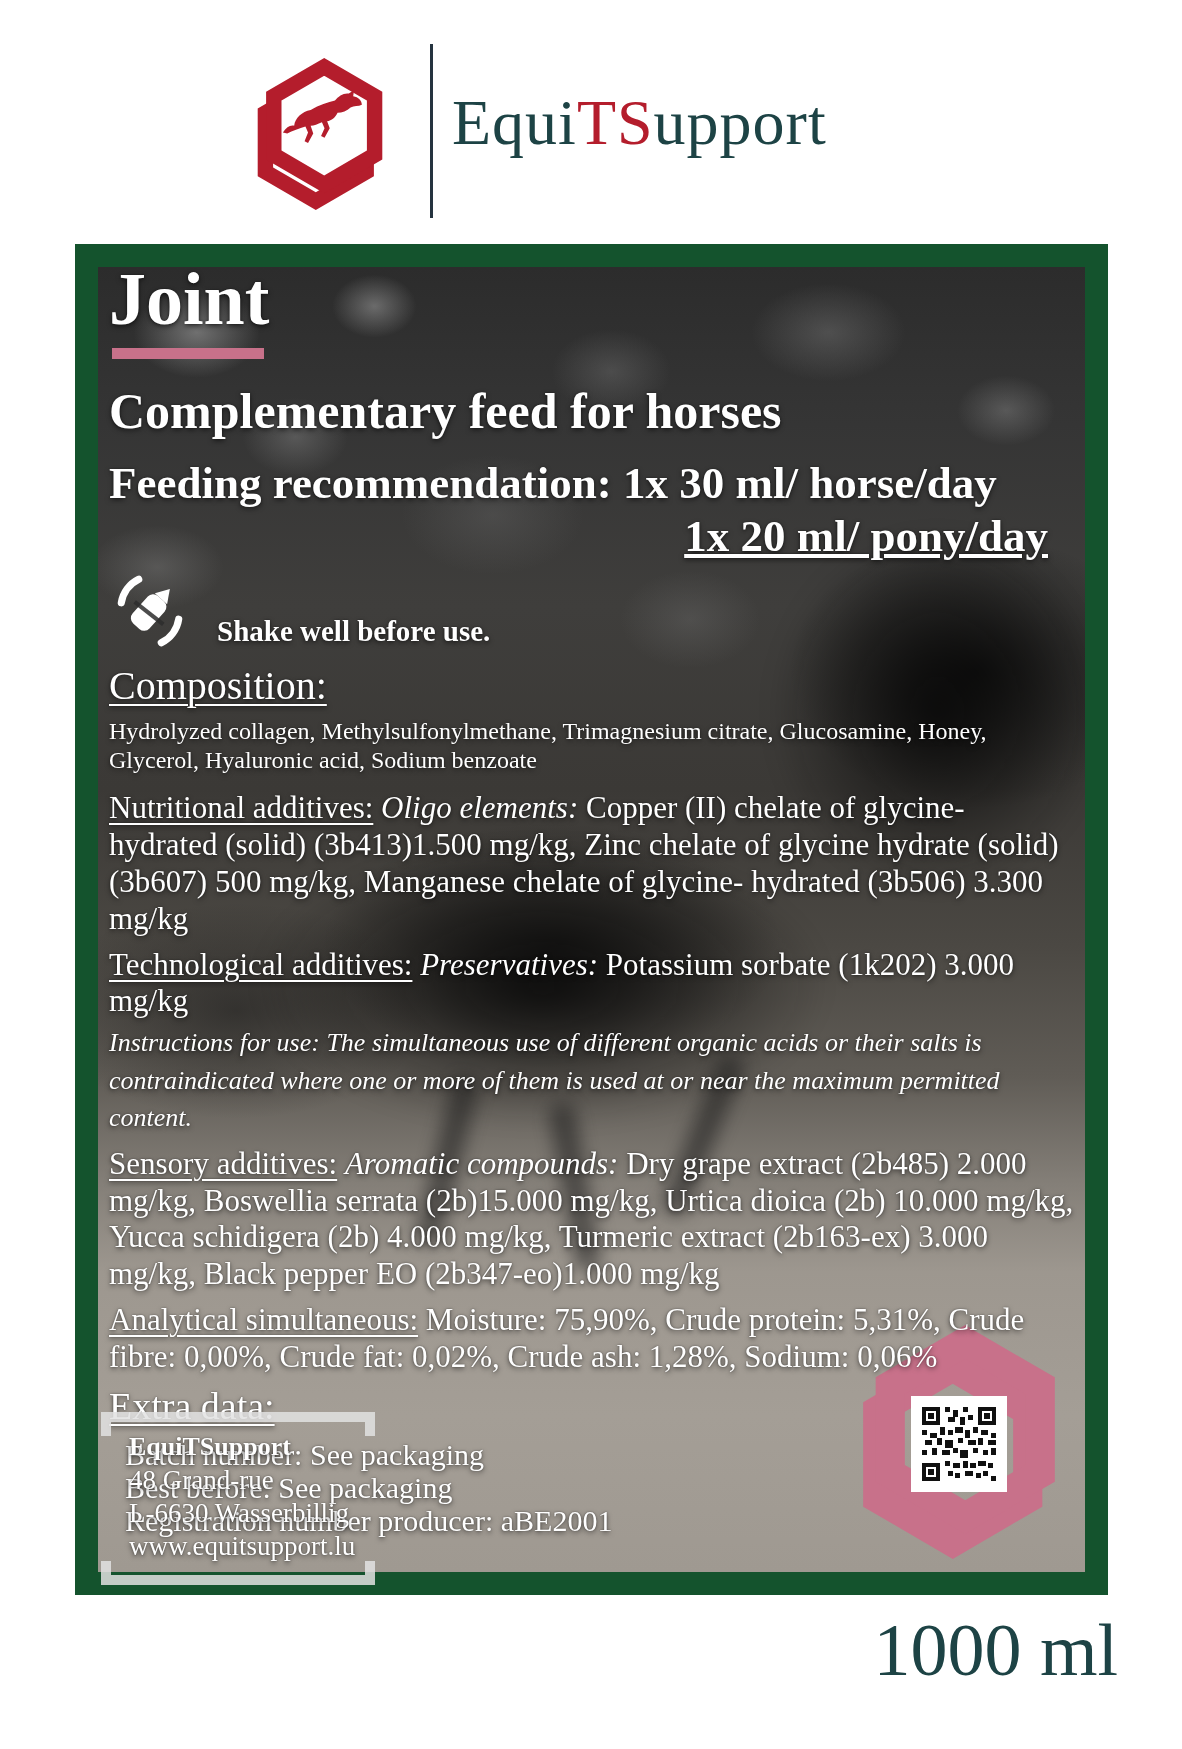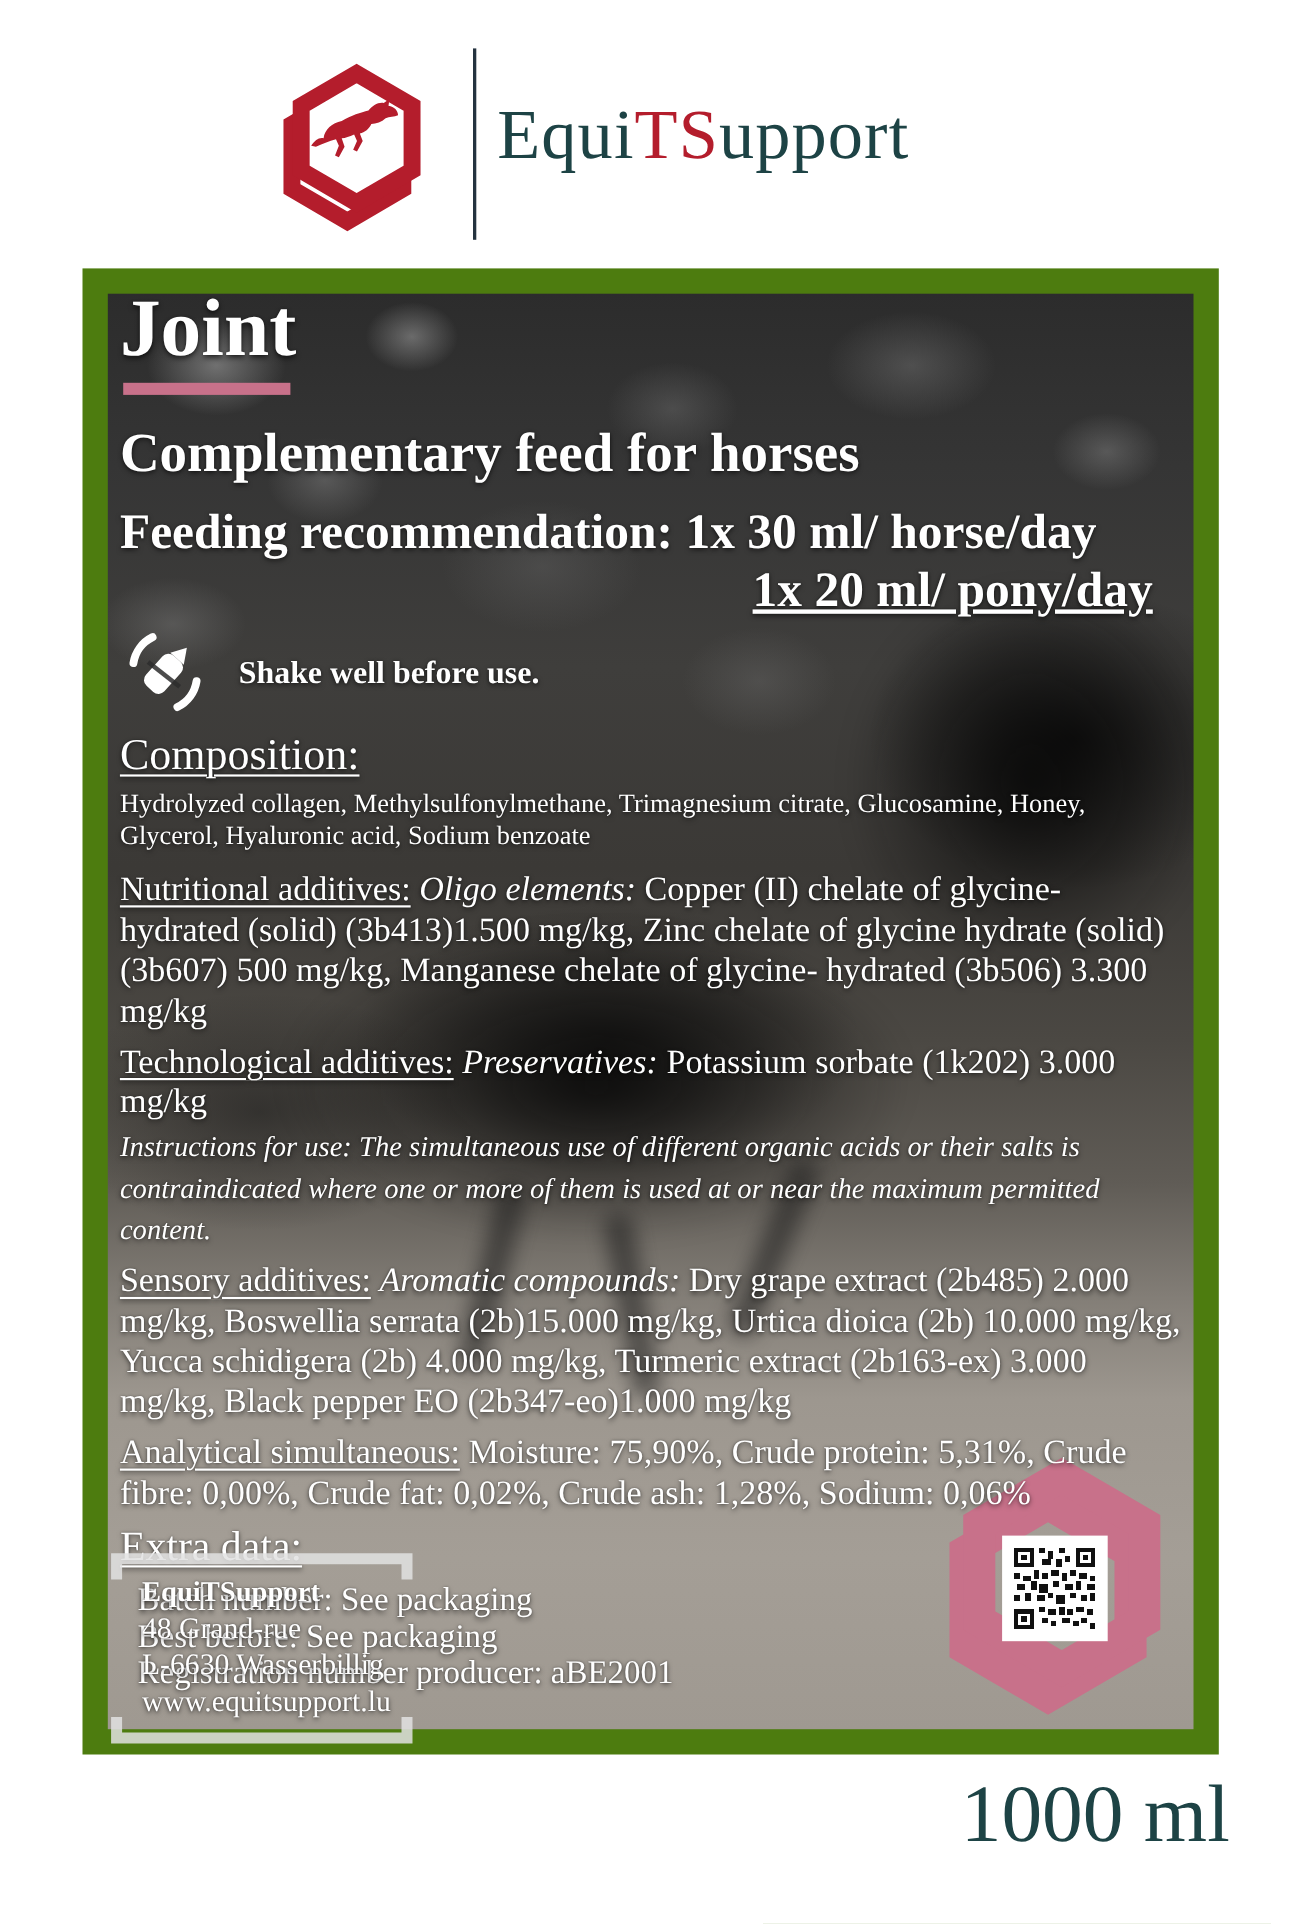--- a/index.html
+++ b/index.html
@@ -8,21 +8,21 @@
     font-family:"Liberation Serif",serif;overflow:hidden;
   }
 
   
   .header-logo{position:absolute;left:230px;top:50px;width:180px;height:168px;}
   .header-divider{position:absolute;left:430px;top:44px;width:3px;height:174px;background:#25333f;}
   .brand-name{position:absolute;left:452px;top:86px;font-size:64px;color:#1d4345;letter-spacing:1px;white-space:nowrap;}
   .brand-accent{color:#b41d2c;}
 
   
-  .label{position:absolute;left:75px;top:244px;width:1033px;height:1351px;background:#4d7c0f;}
+  .label{position:absolute;left:75px;top:244px;width:1033px;height:1351px;background:#14532d;}
   .photo{
     position:absolute;left:23px;top:23px;right:23px;bottom:23px;overflow:hidden;
     background:
       radial-gradient(90px 65px at 10% 5%, rgba(165,165,165,.55), transparent 70%),
       radial-gradient(60px 45px at 28% 3%, rgba(180,180,180,.45), transparent 70%),
       radial-gradient(75px 55px at 20% 13%, rgba(140,140,140,.40), transparent 70%),
       radial-gradient(85px 60px at 52% 8%, rgba(125,125,125,.35), transparent 70%),
       radial-gradient(110px 70px at 74% 5%, rgba(145,145,145,.32), transparent 70%),
       radial-gradient(70px 50px at 92% 11%, rgba(155,155,155,.35), transparent 70%),
       radial-gradient(95px 60px at 6% 23%, rgba(150,150,150,.30), transparent 70%),
@@ -42,21 +42,21 @@
   .leg3{left:60%;top:60%;transform:rotate(22deg);}
 
   
   .content{position:absolute;inset:0;padding:14px 34px;color:#fff;z-index:2;
            text-shadow:0 2px 5px rgba(0,0,0,.55),0 0 2px rgba(0,0,0,.4);}
   .product-title{font-size:74px;font-weight:bold;margin:4px 0 0;line-height:1.0;}
   .title-rule{width:152px;height:11px;background:#c8718a;margin:12px 0 0 3px;}
   .subtitle{font-size:50px;font-weight:bold;margin:26px 0 0;line-height:1.05;}
   .feed1{font-size:45px;font-weight:bold;margin:22px 0 1px;line-height:1.05;}
   .feed2{font-size:45px;font-weight:bold;margin:6px 26px 0 0;text-align:right;line-height:1.05;text-decoration:underline;}
-  .storage{display:flex;align-items:center;gap:26px;margin:10px 0 0;}
+  .storage{display:flex;align-items:flex-end;gap:26px;margin:10px 0 0;}
   .shake-icon{width:82px;height:82px;flex:0 0 auto;}
   .storage-text{font-size:29px;font-weight:bold;line-height:1.4;padding-top:2px;}
   .sec-head{font-size:40px;margin:12px 0 0;line-height:1.1;}
   .body-text{font-size:24px;line-height:1.19;margin:9px 0 16px;}
   .para{font-size:31px;line-height:1.19;margin:9px 0 0;}
   .instructions{font-size:26px;font-style:italic;line-height:1.44;margin:4px 0 0;}
   .extra-head{font-size:38px;margin:10px 0 0;line-height:1.1;}
   .extra-lines{font-size:30px;line-height:1.1;margin:10px 16px 0;}
   .u{text-decoration:underline;text-underline-offset:5px;text-decoration-thickness:2px;}
   .it{font-style:italic;}

